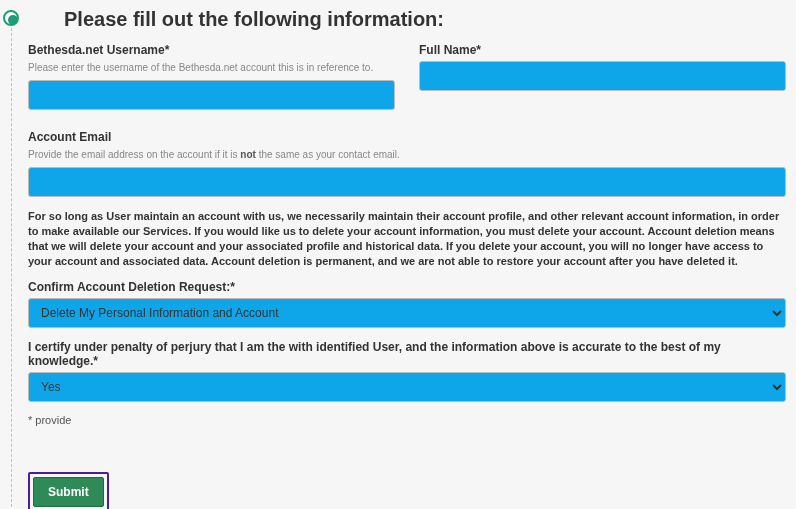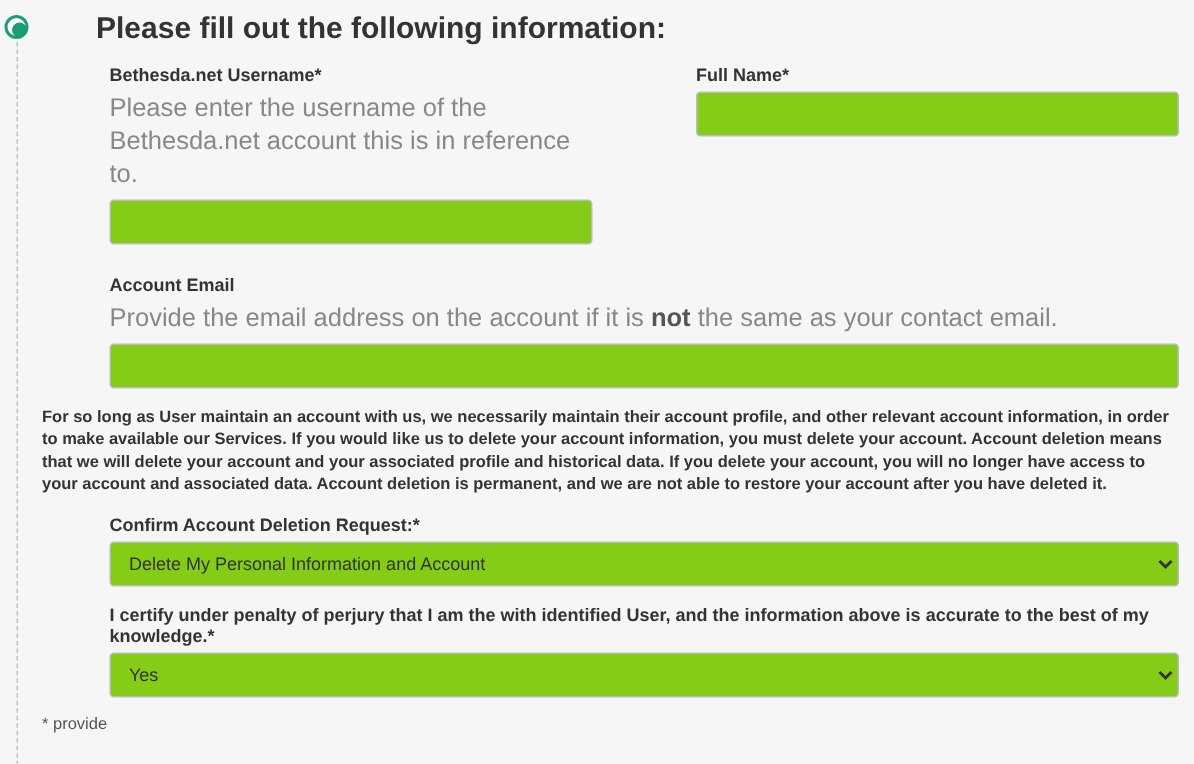--- a/index.html
+++ b/index.html
@@ -54,39 +54,39 @@
     }
     .col { flex: 1; }
     .label {
       font-size: 12px;
       font-weight: 700;
       color: #333;
       margin-bottom: 4px;
       display: block;
     }
     .help {
-      font-size: 17px;
+      font-size: 10px;
       color: #888;
       margin-bottom: 6px;
       display: block;
       line-height: 1.3;
     }
     .help .bold { font-weight: 700; color: #555; }
     input[type="text"], select {
       width: 100%;
       height: 30px;
       border: 1px solid #bbb;
       border-radius: 3px;
-      background: #84cc16;
+      background: #0ea5e9;
       font-size: 12px;
       padding: 0 8px;
       color: #333;
     }
     select { appearance: auto; }
-    .section { margin-bottom: 12px; margin-left: 45px; }
+    .section { margin-bottom: 12px; }
     .notice {
       font-size: 11px;
       font-weight: 700;
       color: #333;
       line-height: 1.35;
       margin: 10px 0 12px 0;
     }
     .req {
       font-size: 11px;
       color: #555;

